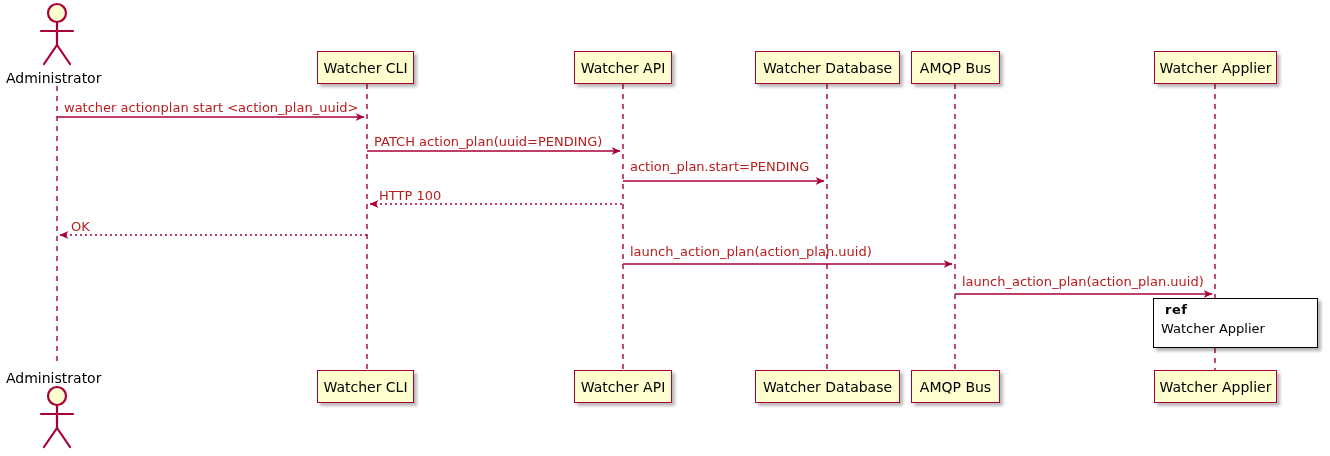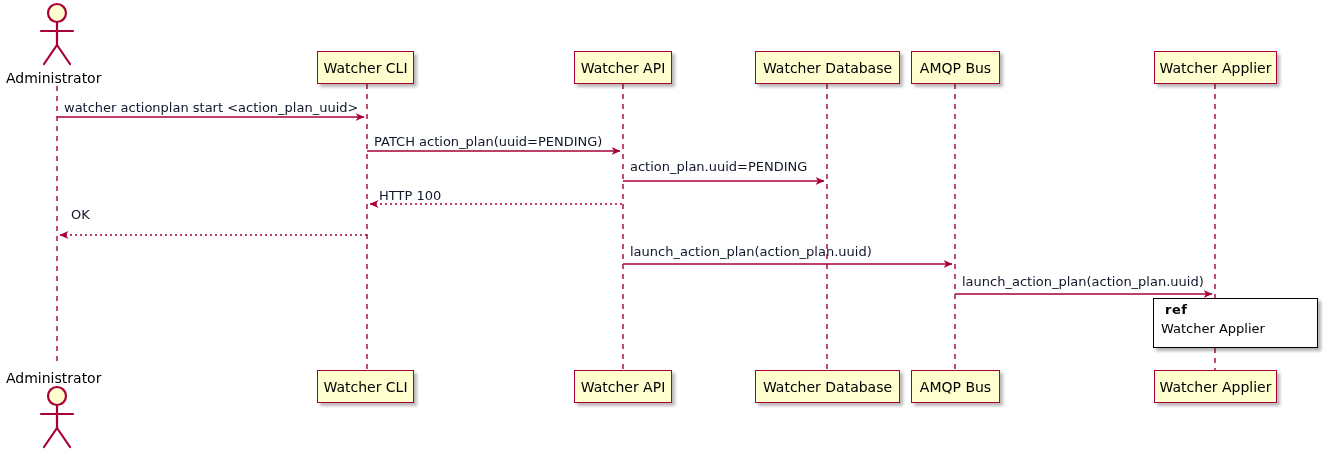--- a/index.html
+++ b/index.html
@@ -44,21 +44,21 @@
   .actor-label {
     position: absolute;
     font-size: 14px;
     color: #000000;
     white-space: nowrap;
     text-align: center;
   }
   .msg-label {
     position: absolute;
     font-size: 13px;
-    color: #0f172a;
+    color: #b91c1c;
     white-space: nowrap;
     line-height: 1;
   }
   .ref-frame {
     position: absolute;
     background: #FFFFFF;
     border: 1.5px solid #000000;
     box-shadow: 3px 3px 3px rgba(0,0,0,0.30);
     box-sizing: border-box;
   }
@@ -210,28 +210,28 @@
 
   <div class="msg-label" style="left:64px; top:101px;">
     <span>watcher actionplan start &lt;action_plan_uuid&gt;</span>
   </div>
 
   <div class="msg-label" style="left:374px; top:135px;">
     <span>PATCH action_plan(uuid=PENDING)</span>
   </div>
 
   <div class="msg-label" style="left:630px; top:160px;">
-    <span>action_plan.uuid=PENDING</span>
+    <span>action_plan.start=PENDING</span>
   </div>
 
   <div class="msg-label" style="left:379px; top:189px;">
     <span>HTTP 100</span>
   </div>
 
-  <div class="msg-label" style="left:71px; top:208px;">
+  <div class="msg-label" style="left:71px; top:220px;">
     <span>OK</span>
   </div>
 
   <div class="msg-label" style="left:630px; top:245px;">
     <span>launch_action_plan(action_plan.uuid)</span>
   </div>
 
   <div class="msg-label" style="left:962px; top:275px;">
     <span>launch_action_plan(action_plan.uuid)</span>
   </div>

